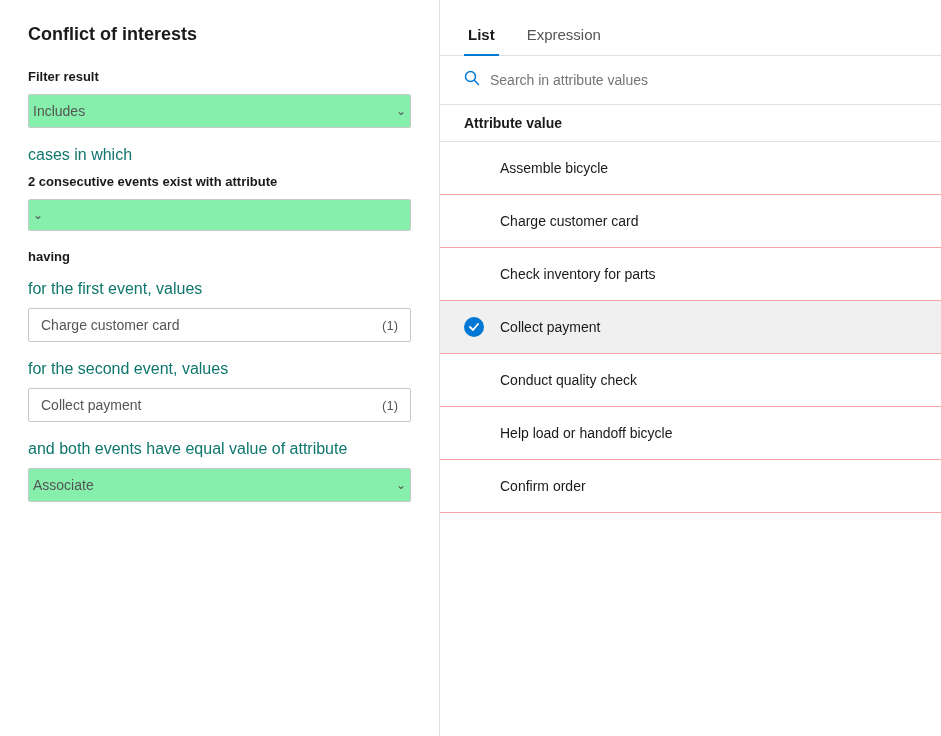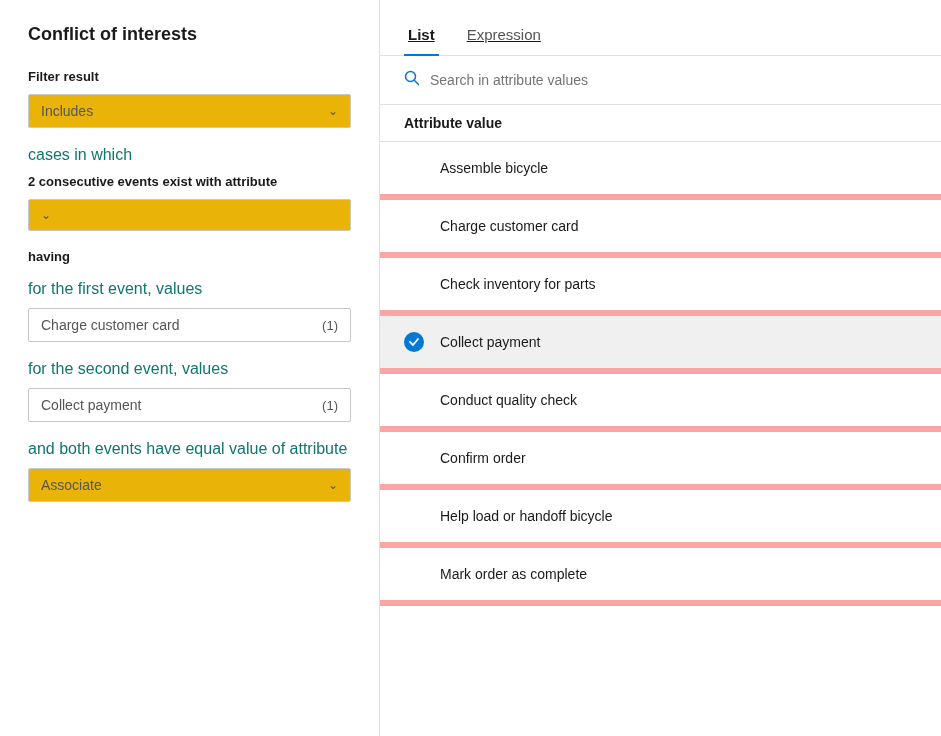--- a/index.html
+++ b/index.html
@@ -9,21 +9,21 @@
       color: #1a1a1a;
       background: #fff;
       display: flex;
       height: 736px;
       width: 941px;
       overflow: hidden;
     }
 
     
     .left-panel {
-      width: 380px;
+      width: 440px;
       padding: 24px 28px;
       border-right: 1px solid #e0e0e0;
       overflow-y: auto;
     }
 
     .left-panel h1 {
       font-size: 18px;
       font-weight: 600;
       margin-bottom: 24px;
       color: #1a1a1a;
@@ -39,26 +39,26 @@
     .sub-label {
       font-size: 16px;
       color: #0f766e;
       margin-bottom: 10px;
     }
 
     .dropdown {
       width: 100%;
       border: 1px solid #c8c8c8;
       border-radius: 2px;
-      padding: 8px 12px;
+      padding: 8px 4px;
       display: flex;
       align-items: center;
       justify-content: space-between;
       cursor: pointer;
-      background: #eab308;
+      background: #86efac;
       margin-bottom: 18px;
       font-size: 14px;
       color: #333;
     }
 
     .dropdown-text {
       flex: 1;
       color: #555;
     }
 
@@ -110,21 +110,20 @@
       flex-direction: column;
       overflow: hidden;
     }
 
     .tabs {
       display: flex;
       align-items: flex-end;
       padding: 18px 24px 0;
       border-bottom: 1px solid #e0e0e0;
       gap: 24px;
-      text-decoration: underline;
     }
 
     .tab {
       padding: 8px 4px 12px;
       font-size: 15px;
       color: #555;
       cursor: pointer;
       position: relative;
     }
 
@@ -175,21 +174,21 @@
       font-size: 14px;
       font-weight: 700;
       color: #1a1a1a;
       border-bottom: 1px solid #e0e0e0;
     }
 
     .list-item {
       display: flex;
       align-items: center;
       padding: 16px 24px;
-      border-bottom: 6px solid #fca5a5;
+      border-bottom: 1px solid #fca5a5;
       font-size: 14px;
       color: #1a1a1a;
       cursor: pointer;
       gap: 16px;
     }
 
     .list-item.selected {
       background: #f0f0f0;
     }
 
@@ -315,25 +314,21 @@
         </svg>
       </span>
       <span class="item-text">Collect payment</span>
     </div>
     <div class="list-item">
       <span class="empty-circle"></span>
       <span class="item-text">Conduct quality check</span>
     </div>
     <div class="list-item">
       <span class="empty-circle"></span>
+      <span class="item-text">Help load or handoff bicycle</span>
+    </div>
+    <div class="list-item">
+      <span class="empty-circle"></span>
       <span class="item-text">Confirm order</span>
     </div>
-    <div class="list-item">
-      <span class="empty-circle"></span>
-      <span class="item-text">Help load or handoff bicycle</span>
-    </div>
-    <div class="list-item">
-      <span class="empty-circle"></span>
-      <span class="item-text">Mark order as complete</span>
-    </div>
   </div>
 
 </div>
 
 </body></html>

